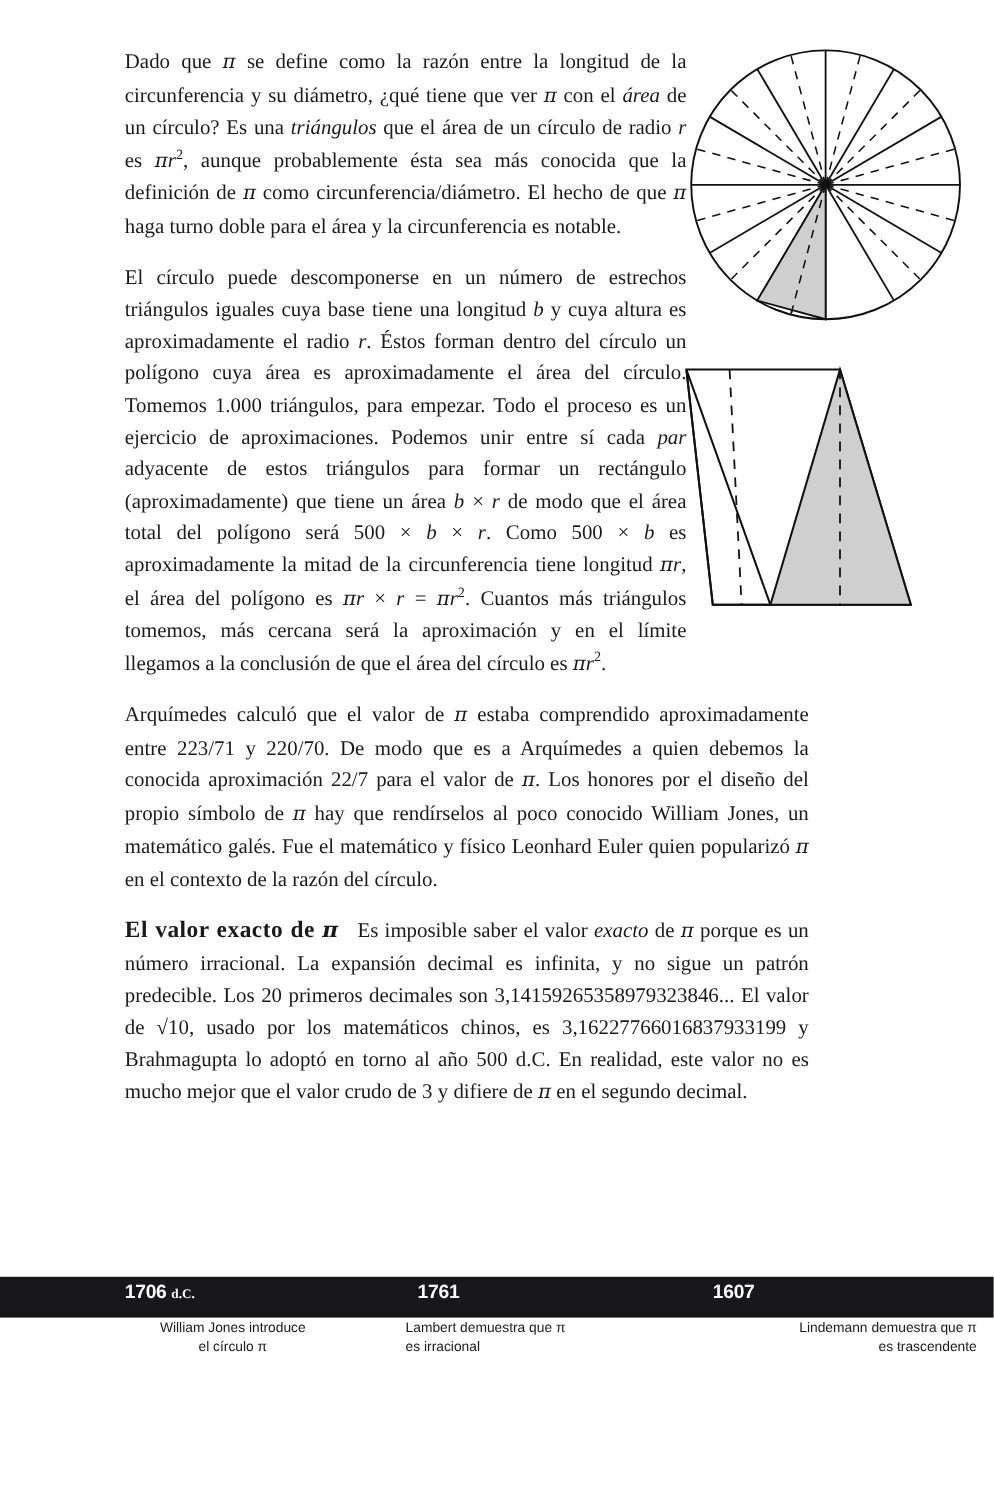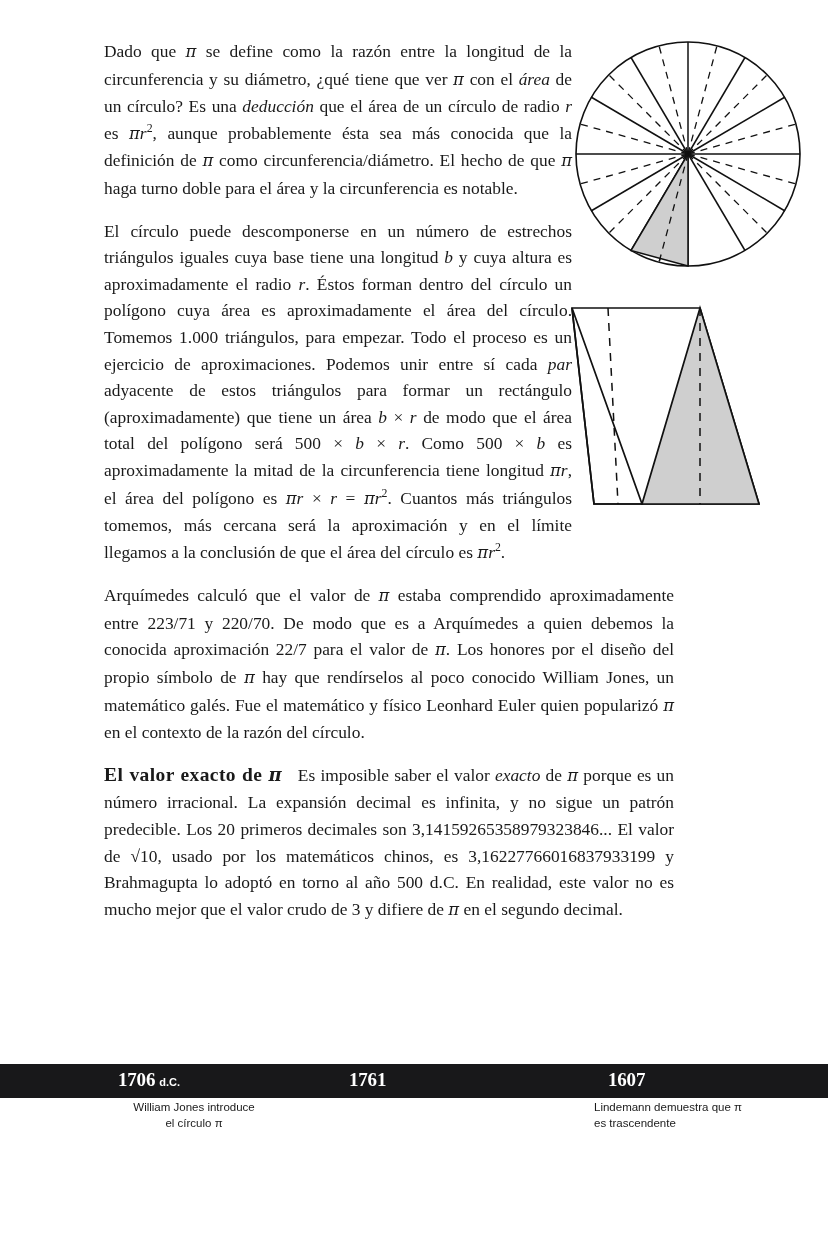--- a/index.html
+++ b/index.html
@@ -78,29 +78,28 @@
     top: 1064px;
     width: 828px;
     height: 34px;
     background: #18181a;
   }
   .tl-entry {
     position: absolute;
     color: #ffffff;
   }
   .tl-year {
-    font-family: Liberation Serif, serif;
+    font-family: Liberation Sans, sans-serif;
     font-weight: bold;
-    font-size: 19px;
+    font-size: 16px;
     letter-spacing: -0.2px;
     display: inline-block;
-    margin-left: 14px;
   }
   .tl-suffix {
-    font-family: Liberation Sans, sans-serif;
+    font-family: Liberation Serif, serif;
     font-weight: bold;
     font-size: 11px;
     margin-left: 4px;
     margin-top: 40px;
   }
   .tl-captions {
     position: absolute;
     top: 1100px;
     left: 0;
     width: 824px;
@@ -108,21 +107,21 @@
   }
   .tl-cap {
     position: absolute;
     font-family: "Liberation Sans", sans-serif;
     font-size: 11.5px;
     line-height: 15.5px;
     color: #1a1a1a;
   }
   .cap-1 { left: 104px; top: 0; width: 180px; text-align: center; }
   .cap-2 { left: 338px; top: 0; width: 200px; text-align: left; }
-  .cap-3 { left: 594px; top: 0; width: 220px; text-align: left; }
+  .cap-3 { left: 594px; top: 0; width: 220px; text-align: right; }
 </style>
 </head>
 <body>
 
 <div class="page">
 
   <div class="fig-circle">
     <svg width="240" height="252" viewBox="0 0 240 252">
       <g stroke="#111" fill="none" stroke-width="1.6">
         <circle cx="118" cy="120" r="112"></circle>
@@ -176,21 +175,21 @@
         <line x1="132" y1="8" x2="132" y2="204"></line>
       </g>
     </svg>
   </div>
 
   <div class="text-col">
 
     <p class="para narrow">
       Dado que <span class="pi">π</span> se define como la razón entre la longitud de la
       circunferencia y su diámetro, ¿qué tiene que ver <span class="pi">π</span> con
-      el <i>área</i> de un círculo? Es una <i>deducción</i> que el área de
+      el <i>área</i> de un círculo? Es una <i>triángulos</i> que el área de
       un círculo de radio <i>r</i> es <span class="pi">π</span><i>r</i><sup>2</sup>, aunque probablemente
       ésta sea más conocida que la definición de <span class="pi">π</span> como
       circunferencia/diámetro. El hecho de que <span class="pi">π</span> haga turno
       doble para el área y la circunferencia es notable.
     </p>
 
     <p class="para narrow">
       El círculo puede descomponerse en un número de estrechos triángulos iguales cuya base tiene una longitud
       <i>b</i> y cuya altura es aproximadamente el radio <i>r</i>. Éstos
       forman dentro del círculo un polígono cuya área es
@@ -212,32 +211,36 @@
     <p class="para wide" style="">
       <span class="heading-run">El valor exacto de <span class="pi">π</span></span>&nbsp;&nbsp;
       Es imposible saber el valor <i>exacto</i> de <span class="pi">π</span> porque es un número irracional. La expansión decimal es infinita, y no sigue un patrón predecible. Los 20 primeros decimales son 3,14159265358979323846... El valor de √10, usado por los matemáticos chinos, es 3,16227766016837933199 y Brahmagupta lo adoptó en torno al año 500 d.C. En realidad, este valor no es mucho mejor que el valor crudo de 3 y difiere de <span class="pi">π</span> en el segundo decimal.
     </p>
   </div>
 
   <div class="timeline">
     <div class="tl-entry" style="left:104px; top:5px;">
       <span class="tl-year">1706</span><span class="tl-suffix">d.C.</span>
     </div>
-    <div class="tl-entry" style="left:335px; top:5px;">
+    <div class="tl-entry" style="left:348px; top:5px;">
       <span class="tl-year">1761</span><span class="tl-suffix"></span>
     </div>
     <div class="tl-entry" style="left:594px; top:5px;">
       <span class="tl-year">1607</span><span class="tl-suffix"></span>
     </div>
   </div>
 
   <div class="tl-captions">
     <div class="tl-cap cap-1">
       <span>William Jones introduce</span><br>
       <span>el círculo π</span>
     </div>
+    <div class="tl-cap cap-2">
+      <span>Lambert demuestra que π</span><br>
+      <span>es irracional</span>
+    </div>
     <div class="tl-cap cap-3">
       <span>Lindemann demuestra que π</span><br>
       <span>es trascendente</span>
     </div>
   </div>
 
 </div>
 
 </body></html>

